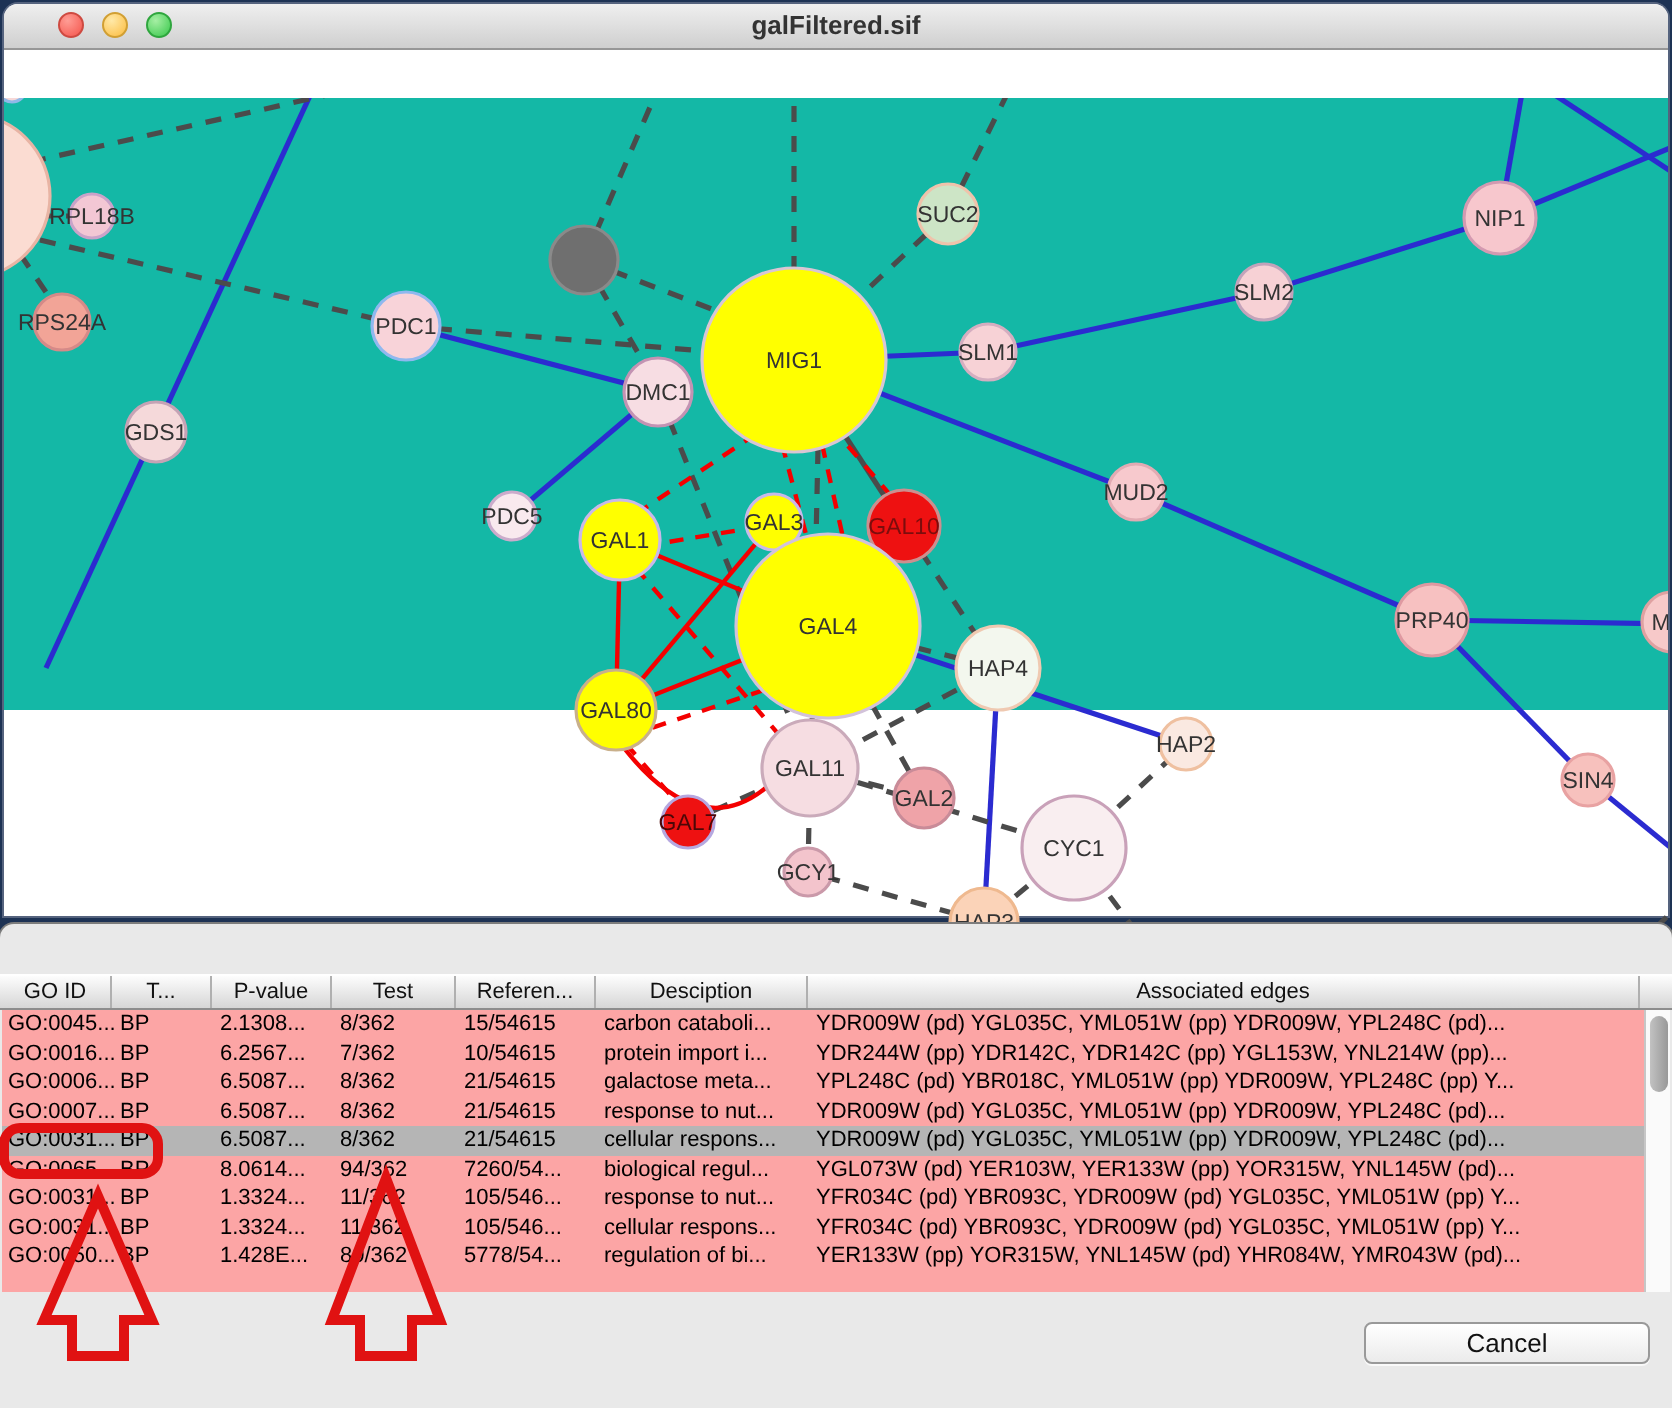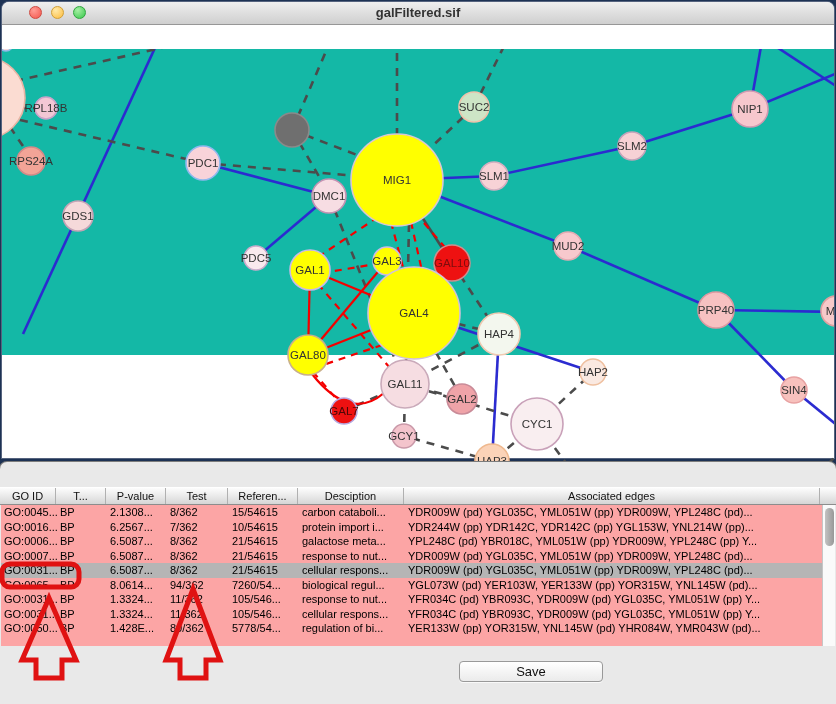--- a/index.html
+++ b/index.html
@@ -261,20 +261,20 @@
       <div class="trow"><div class="tcell" style="width: 56px;">GO:0007...</div><div class="tcell" style="width: 50px;">BP</div><div class="tcell" style="width: 60px;">6.5087...</div><div class="tcell" style="width: 62px;">8/362</div><div class="tcell" style="width: 70px;">21/54615</div><div class="tcell" style="width: 106px;">response to nut...</div><div class="tcell" style="width: 416px;">YDR009W (pd) YGL035C, YML051W (pp) YDR009W, YPL248C (pd)...</div></div>
       <div class="trow sel"><div class="tcell" style="width: 56px;">GO:0031...</div><div class="tcell" style="width: 50px;">BP</div><div class="tcell" style="width: 60px;">6.5087...</div><div class="tcell" style="width: 62px;">8/362</div><div class="tcell" style="width: 70px;">21/54615</div><div class="tcell" style="width: 106px;">cellular respons...</div><div class="tcell" style="width: 416px;">YDR009W (pd) YGL035C, YML051W (pp) YDR009W, YPL248C (pd)...</div></div>
       <div class="trow"><div class="tcell" style="width: 56px;">GO:0065...</div><div class="tcell" style="width: 50px;">BP</div><div class="tcell" style="width: 60px;">8.0614...</div><div class="tcell" style="width: 62px;">94/362</div><div class="tcell" style="width: 70px;">7260/54...</div><div class="tcell" style="width: 106px;">biological regul...</div><div class="tcell" style="width: 416px;">YGL073W (pd) YER103W, YER133W (pp) YOR315W, YNL145W (pd)...</div></div>
       <div class="trow"><div class="tcell" style="width: 56px;">GO:0031...</div><div class="tcell" style="width: 50px;">BP</div><div class="tcell" style="width: 60px;">1.3324...</div><div class="tcell" style="width: 62px;">11/362</div><div class="tcell" style="width: 70px;">105/546...</div><div class="tcell" style="width: 106px;">response to nut...</div><div class="tcell" style="width: 416px;">YFR034C (pd) YBR093C, YDR009W (pd) YGL035C, YML051W (pp) Y...</div></div>
       <div class="trow"><div class="tcell" style="width: 56px;">GO:0031...</div><div class="tcell" style="width: 50px;">BP</div><div class="tcell" style="width: 60px;">1.3324...</div><div class="tcell" style="width: 62px;">11/362</div><div class="tcell" style="width: 70px;">105/546...</div><div class="tcell" style="width: 106px;">cellular respons...</div><div class="tcell" style="width: 416px;">YFR034C (pd) YBR093C, YDR009W (pd) YGL035C, YML051W (pp) Y...</div></div>
       <div class="trow"><div class="tcell" style="width: 56px;">GO:0050...</div><div class="tcell" style="width: 50px;">BP</div><div class="tcell" style="width: 60px;">1.428E...</div><div class="tcell" style="width: 62px;">80/362</div><div class="tcell" style="width: 70px;">5778/54...</div><div class="tcell" style="width: 106px;">regulation of bi...</div><div class="tcell" style="width: 416px;">YER133W (pp) YOR315W, YNL145W (pd) YHR084W, YMR043W (pd)...</div></div>
     </div>
   <div class="scrollbar">
     <div class="thumb"></div>
   </div>
-  <div class="btn save">Save</div>
+  <div class="btn cancel">Cancel</div>
 </div>
 
 <svg id="anno-svg">
     <rect x="2" y="564" width="77" height="23" rx="8" fill="none" stroke="#e01212" stroke-width="5"></rect>
     <polygon points="49,598 76,660 62,660 62,678 36,678 36,660 22,660" fill="none" stroke="#e01212" stroke-width="5" stroke-linejoin="miter"></polygon>
     <polygon points="193,589 220,660 206,660 206,678 180,678 180,660 166,660" fill="none" stroke="#e01212" stroke-width="5" stroke-linejoin="miter"></polygon>
   </svg>
 
 </body></html>

